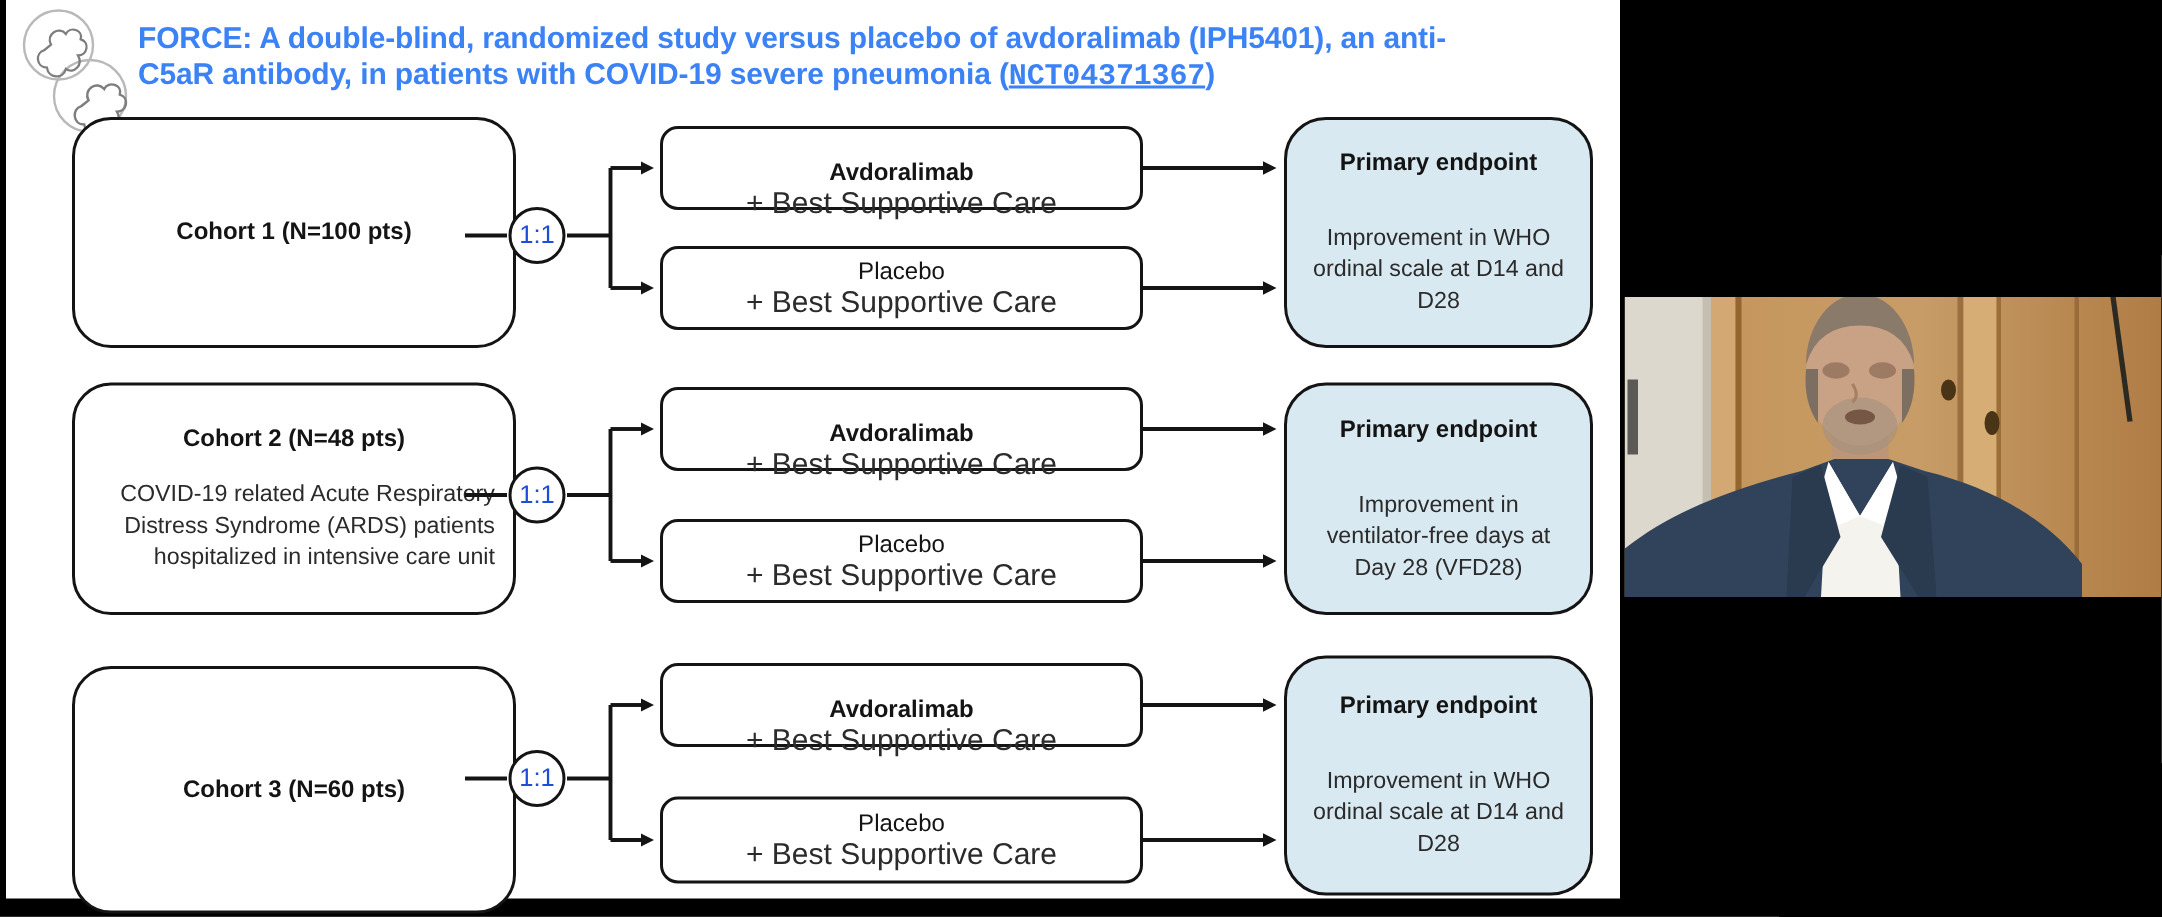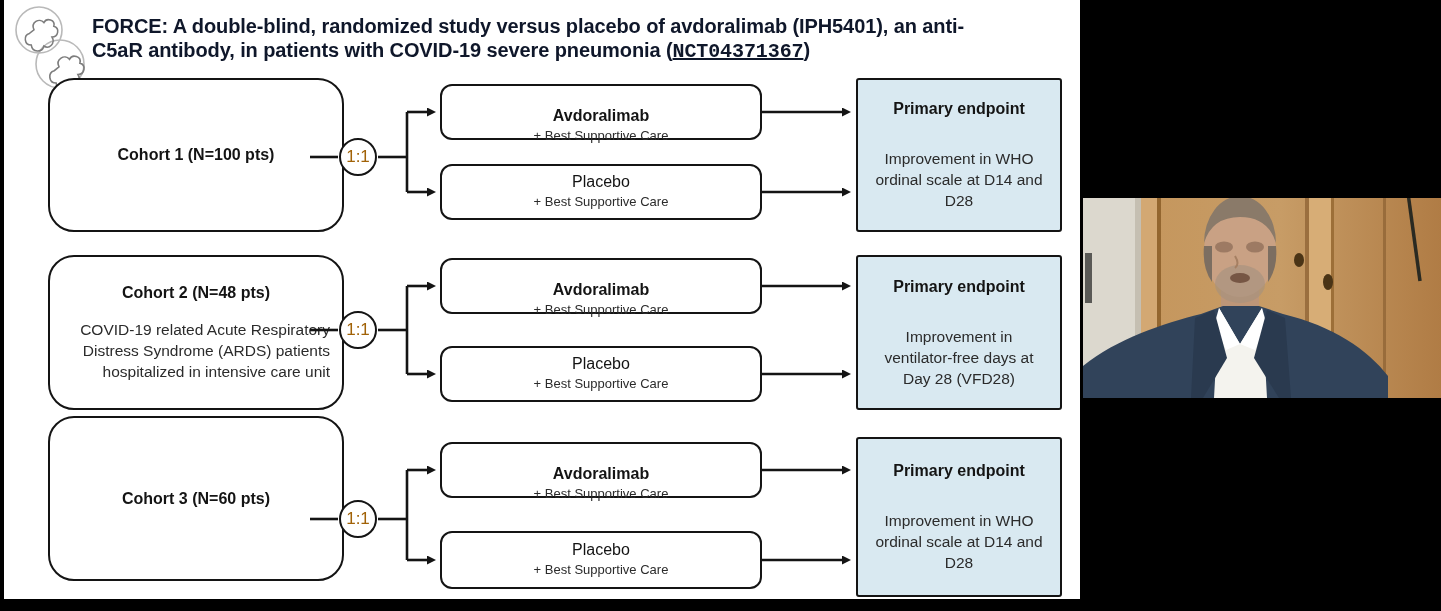--- a/index.html
+++ b/index.html
@@ -1,44 +1,44 @@
 <!DOCTYPE html>
 <html><head>
 <meta charset="utf-8">
 <style>
   html,body{margin:0;padding:0;background:#000;}
   #screen{position:relative;width:1441px;height:611px;background:#000;overflow:hidden;
           font-family:"Liberation Sans","DejaVu Sans",sans-serif;color:#141414;}
   
   #slide{position:absolute;left:4px;top:0;width:1076px;height:599px;background:#ffffff;}
   #title{position:absolute;left:88px;top:14px;width:990px;font-size:20px;font-weight:700;
-         line-height:24px;color:#0f172a;letter-spacing:-0.1px;}
+         line-height:24px;color:#3b82f6;letter-spacing:-0.1px;}
   #title .u{text-decoration:underline;font-family:Liberation Mono, monospace;}
   #logo{position:absolute;left:6px;top:2px;}
   
   #wires{position:absolute;left:0;top:0;width:1441px;height:611px;pointer-events:none;}
   
   .box{position:absolute;box-sizing:border-box;border:2.5px solid #141414;background:#fff;
        display:flex;flex-direction:column;align-items:center;justify-content:center;
        text-align:center;padding:6px 12px;}
   .cohort{left:48px;width:296px;border-radius:26px;}
-  .c1{top:78px;height:154px;} .c2{top:255px;height:155px;text-align:right;} .c3{top:416px;height:165px;}
+  .c1{top:78px;height:154px;} .c2{top:255px;height:155px;text-align:right;} .c3{top:444px;height:165px;}
   .box-title{font-weight:700;font-size:16px;line-height:20px;}
   .box-desc{font-size:15.5px;line-height:21px;margin-top:16px;color:#2b2b2b;}
   .ratio{position:absolute;left:339px;width:38px;height:38px;border:2.5px solid #141414;
          border-radius:50%;background:#fff;display:flex;align-items:center;justify-content:center;
-         font-size:17px;color:#a16207;box-sizing:border-box;}
+         font-size:17px;color:#1d4ed8;box-sizing:border-box;}
   .q1{top:138px;} .q2{top:311px;} .q3{top:500px;}
   .arm{left:440px;width:322px;border-radius:12px;}
   .a1-1{top:84px;height:56px;} .a1-2{top:164px;height:56px;}
   .a2-1{top:258px;height:56px;} .a2-2{top:346px;height:56px;}
   .a3-1{top:442px;height:56px;} .a3-2{top:531px;height:58px;}
   .arm-name{font-size:16px;line-height:20px;} .arm-name.bold{font-weight:700;margin-top:28px;}
-  .arm-detail{font-size:13px;line-height:20px;color:#2b2b2b;}
-  .endpoint{left:856px;width:206px;border-radius:3px;background:#d9e9f1;}
+  .arm-detail{font-size:20px;line-height:20px;color:#2b2b2b;}
+  .endpoint{left:856px;width:206px;border-radius:28px;background:#d9e9f1;}
   .e1{top:78px;height:154px;} .e2{top:255px;height:155px;} .e3{top:437px;height:160px;}
   .endpoint .box-desc{margin-top:29px;}
   
   #video{position:absolute;left:1083px;top:198px;width:358px;height:200px;overflow:hidden;}
 </style>
 </head>
 <body>
 
 <div id="screen">
 

